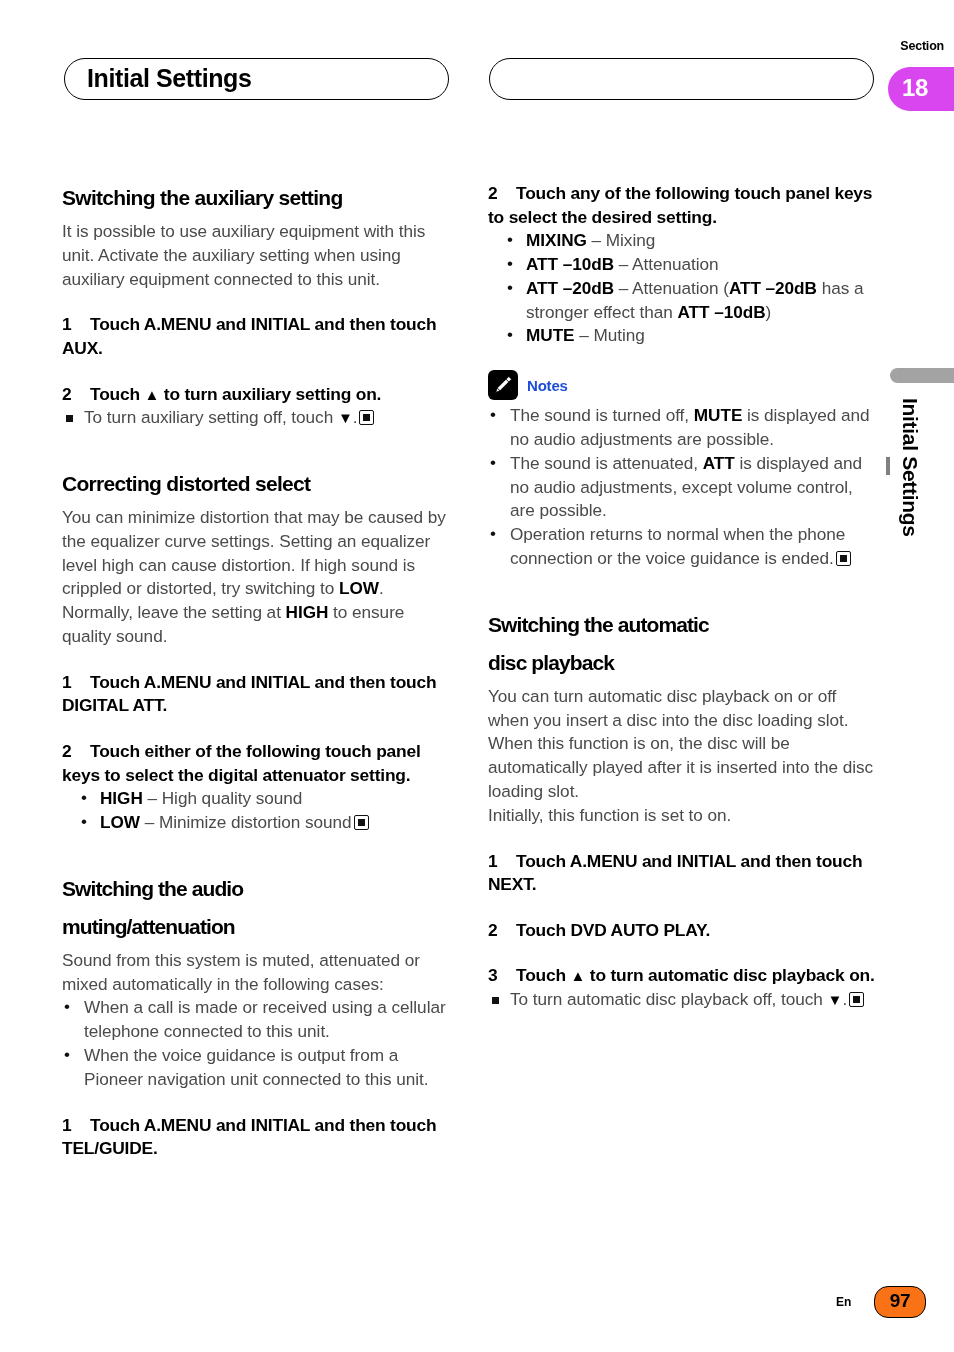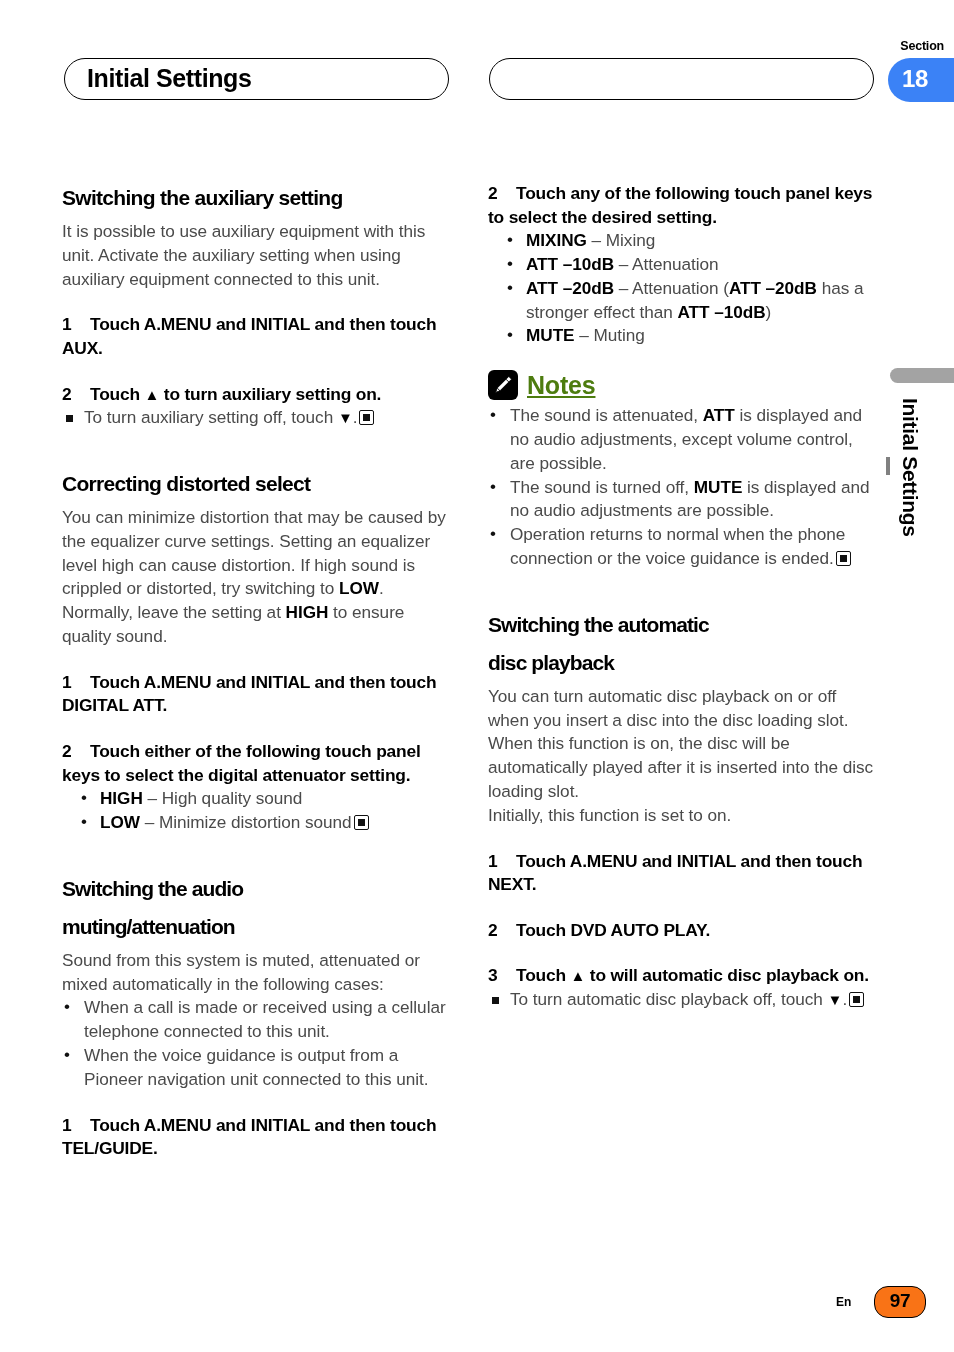--- a/index.html
+++ b/index.html
@@ -58,24 +58,24 @@
     right: 10px;
     top: 39px;
     font-size: 12.5px;
     font-weight: bold;
     color: #000;
     letter-spacing: -0.2px;
   }
   .section-badge {
     position: absolute;
     left: 888px;
-    top: 58px;
+    top: 67px;
     width: 66px;
     height: 44px;
-    background: #3b82f6;
+    background: #d946ef;
     border-top-left-radius: 22px;
     border-bottom-left-radius: 22px;
   }
   .section-badge span {
     position: absolute;
     left: 14px;
     top: 50%;
     transform: translateY(-52%);
     color: #fff;
     font-size: 24px;
@@ -241,25 +241,24 @@
   }
   .notes-icon {
     width: 30px;
     height: 30px;
     background: #000;
     border-radius: 6px;
     position: relative;
     flex: 0 0 auto;
   }
   .notes-title {
-    font-size: 25px;
-    font-weight: bold;
-    color: #4d7c0f;
+    font-size: 15px;
+    font-weight: bold;
+    color: #1d4ed8;
     letter-spacing: -0.2px;
-    text-decoration: underline;
   }
 
   
   .footer-lang {
     position: absolute;
     left: 836px;
     top: 1295px;
     font-size: 12px;
     font-weight: bold;
     color: #000;
@@ -385,22 +384,22 @@
         <g fill="#ffffff" stroke="#ffffff">
           <path d="M20.8 6.4 L23.6 9.2 L12.0 20.8 L7.6 22.4 L9.2 18.0 Z" fill="#ffffff" stroke="#000000" stroke-width="0.9"></path>
           <line x1="18.0" y1="9.2" x2="20.8" y2="12.0" stroke="#000000" stroke-width="0.9"></line>
           <line x1="9.2" y1="18.0" x2="12.0" y2="20.8" stroke="#000000" stroke-width="0.9"></line>
         </g>
       </svg>
     </span>
     <span class="notes-title">Notes</span>
   </div>
   <ul class="bullets flush">
+    <li><span>The sound is turned off, </span><b>MUTE</b><span> is displayed and no audio adjustments are possible.</span></li>
     <li><span>The sound is attenuated, </span><b>ATT</b><span> is displayed and no audio adjustments, except volume control, are possible.</span></li>
-    <li><span>The sound is turned off, </span><b>MUTE</b><span> is displayed and no audio adjustments are possible.</span></li>
     <li><span>Operation returns to normal when the phone connection or the voice guidance is ended.</span><span class="endmark"></span></li>
   </ul>
 
   <div class="gap-xl"></div>
 
   <h2 class="sec-head tight">Switching the automatic</h2>
   <h2 class="sec-head tight">disc playback</h2>
   <p class="body">You can turn automatic disc playback on or off when you insert a disc into the disc loading slot. When this function is on, the disc will be automatically played after it is inserted into the disc loading slot.</p>
   <p class="body">Initially, this function is set to on.</p>
 
@@ -411,21 +410,21 @@
 
   <div class="gap-m"></div>
   <p class="step">
     <span class="num">2</span><span>Touch DVD AUTO PLAY.</span>
   </p>
 
   <div class="gap-m"></div>
   <p class="step">
     <span class="num">3</span><span>Touch</span>
     <span class="arrow">▲</span>
-    <span>to will automatic disc playback on.</span>
+    <span>to turn automatic disc playback on.</span>
   </p>
   <ul class="sqbullets">
     <li><span>To turn automatic disc playback off, touch</span>
       <span class="arrow">▼</span><span>.</span><span class="endmark"></span></li>
   </ul>
 
 </div>
 
 <div class="footer-lang">En</div>
 <div class="footer-page">

